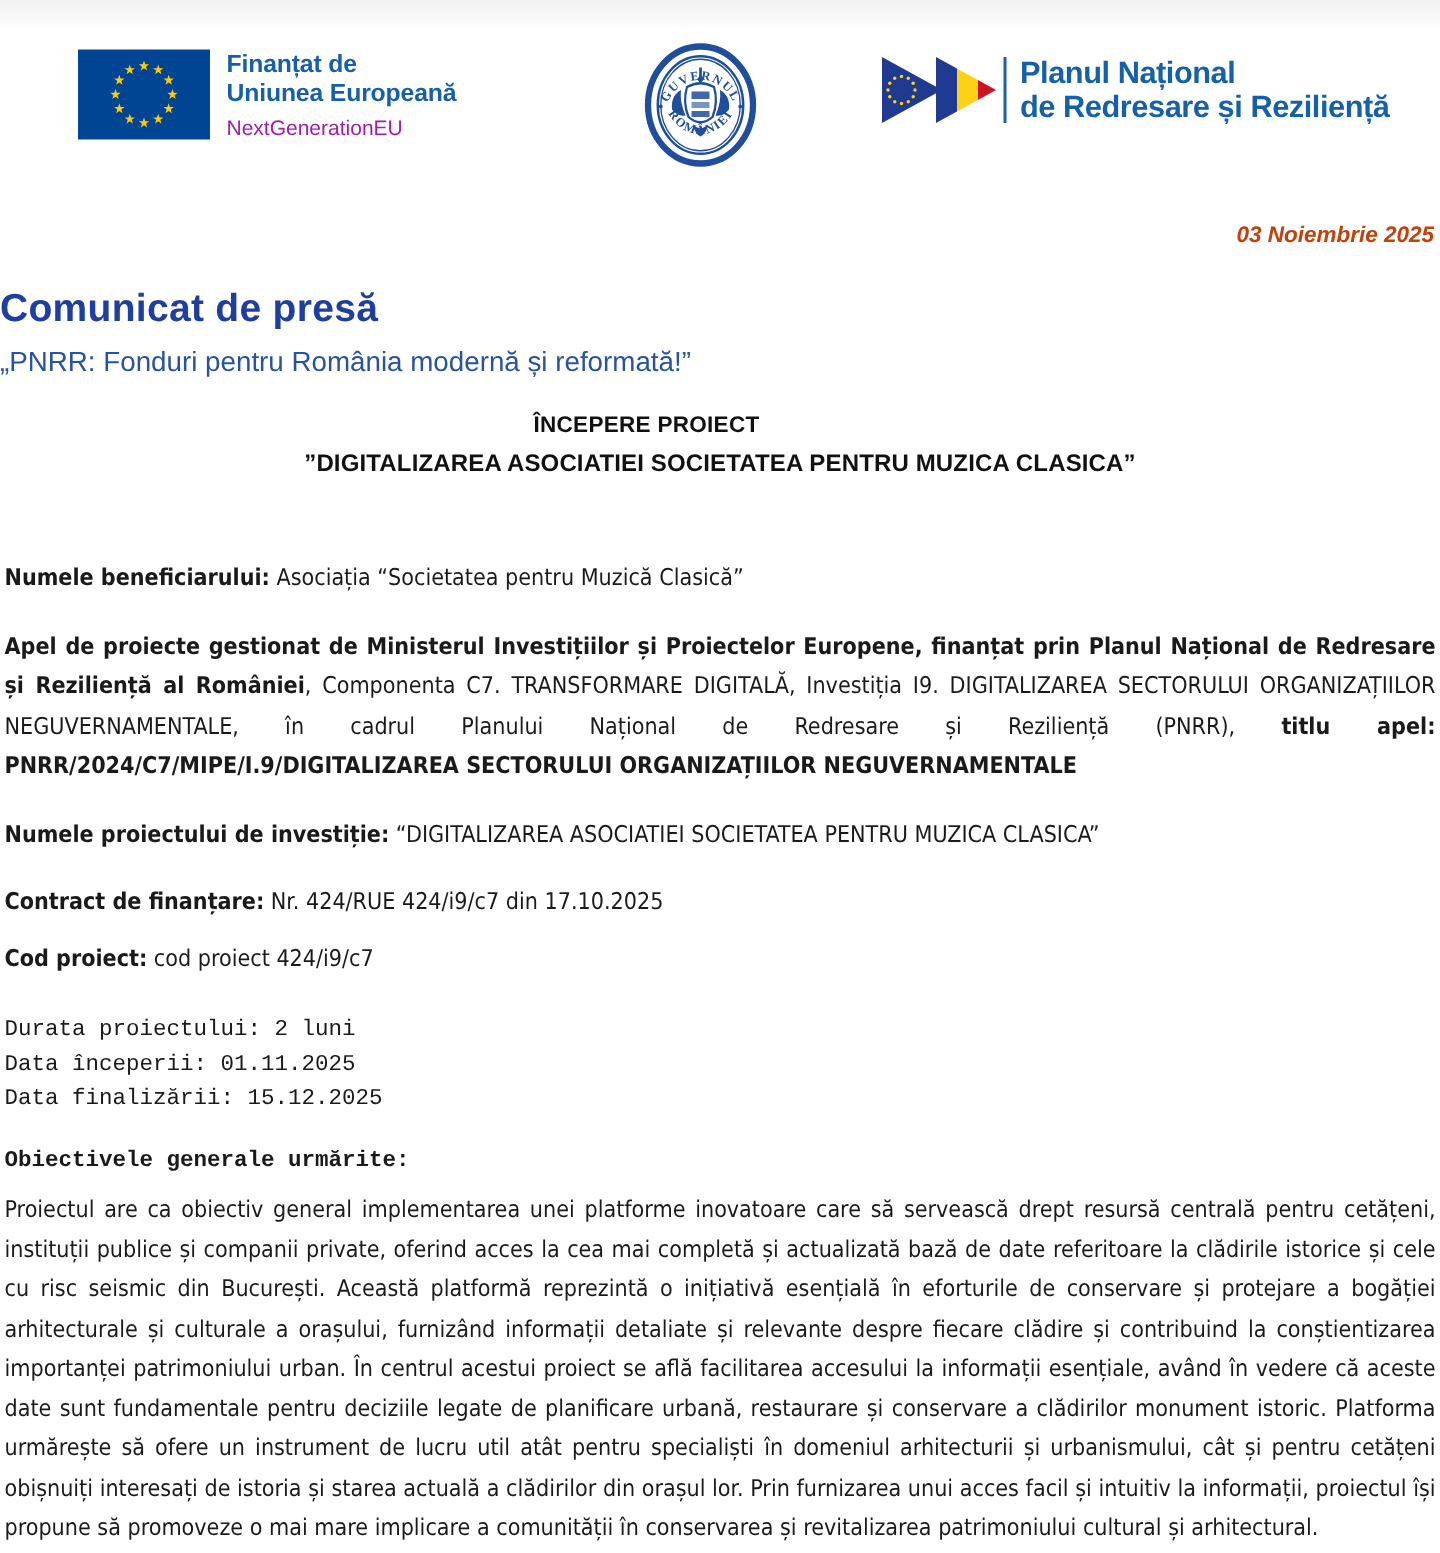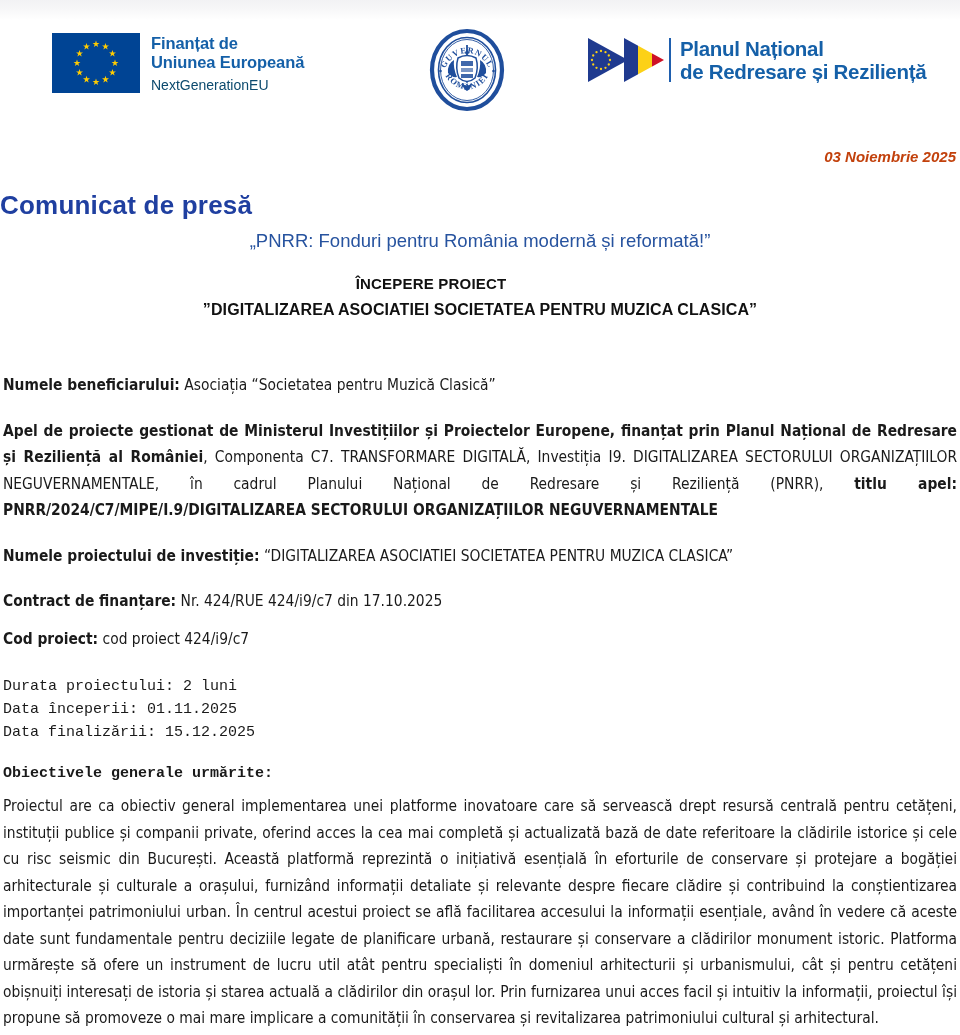--- a/index.html
+++ b/index.html
@@ -64,21 +64,21 @@
     font-size: 16.5px;
     line-height: 19px;
     color: #1560a8;
     white-space: nowrap;
     letter-spacing: -0.1px;
   }
   .eu-ngeu {
     font-family: "Liberation Sans", sans-serif;
     font-size: 14px;
     line-height: 20px;
-    color: #0c4a6e;
+    color: #a21caf;
     white-space: nowrap;
     padding-top: 3px;
   }
 
   
   .gov-seal {
     position: absolute;
     left: 428px;
     top: 0px;
     width: 78px;
@@ -139,21 +139,21 @@
     font-weight: bold;
     font-size: 26px;
     color: #1f3fa0;
     letter-spacing: 0.2px;
   }
   .title-sub {
     position: absolute;
     top: 230px;
     left: 0;
     width: 960px;
-    text-align: center;
+    text-align: left;
     font-family: "Liberation Sans", sans-serif;
     font-size: 18.5px;
     color: #27539f;
   }
   .title-k1 {
     position: absolute;
     top: 275px;
     left: 0;
     width: 862px;
     text-align: center;

